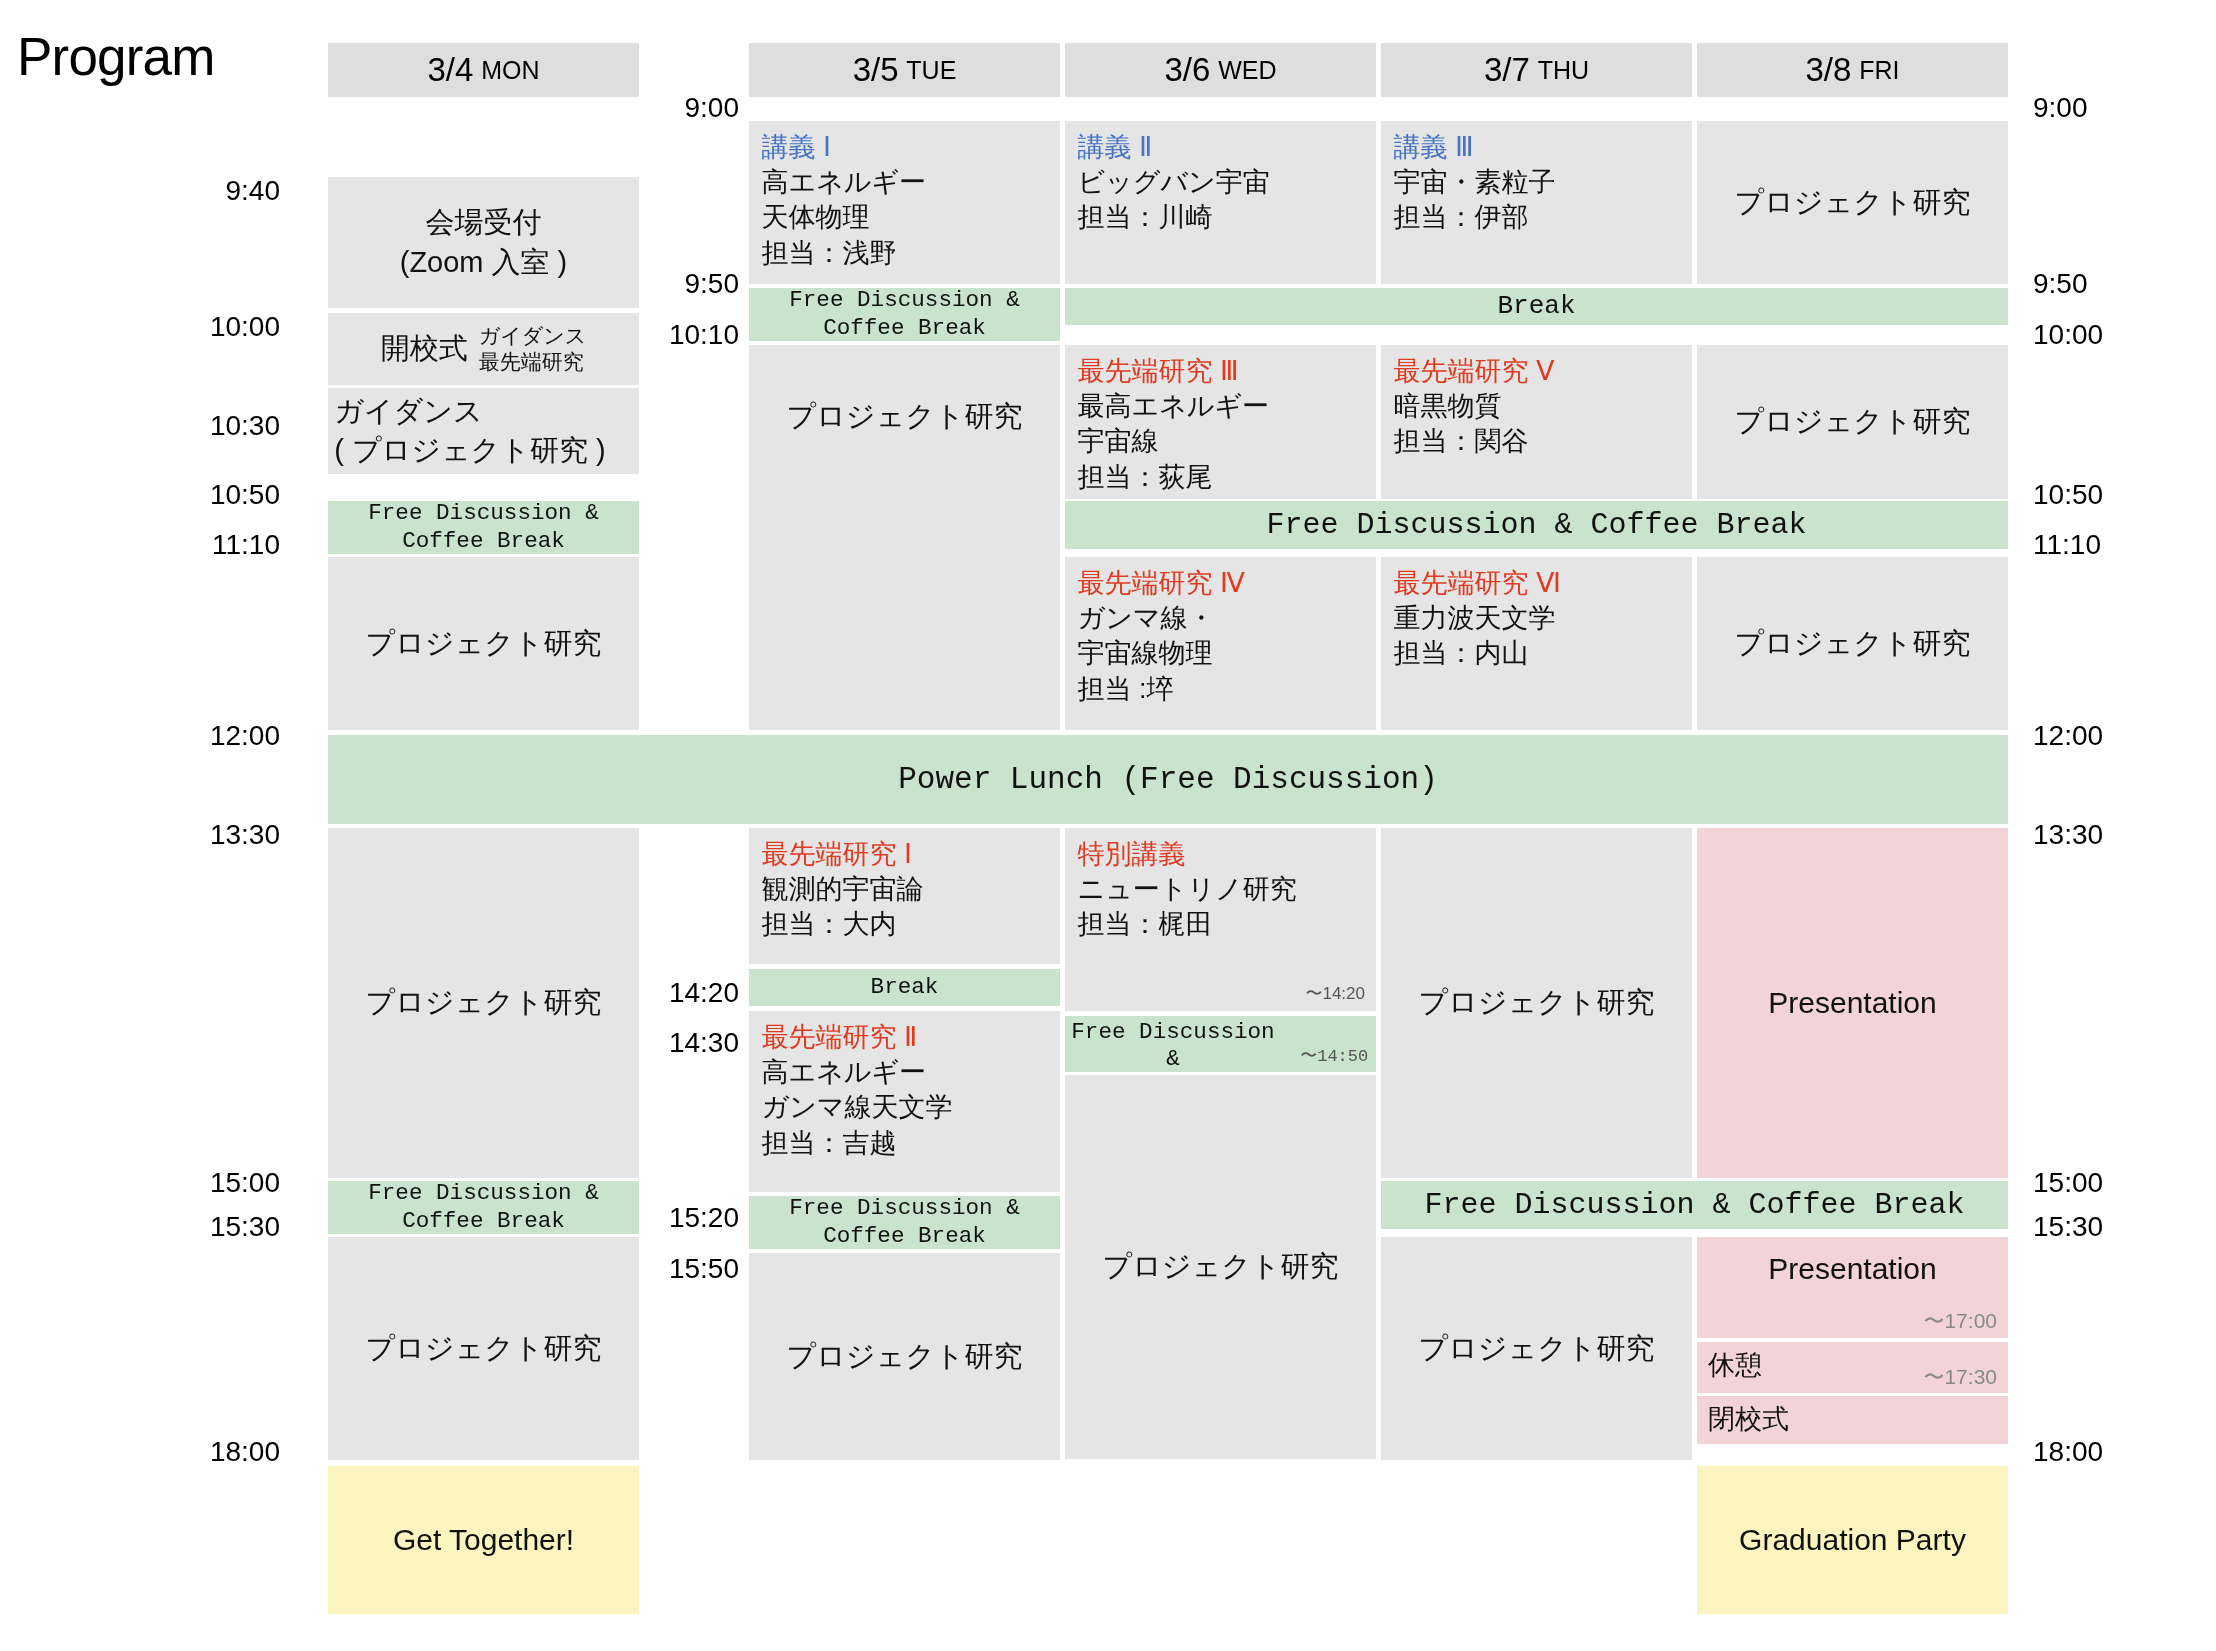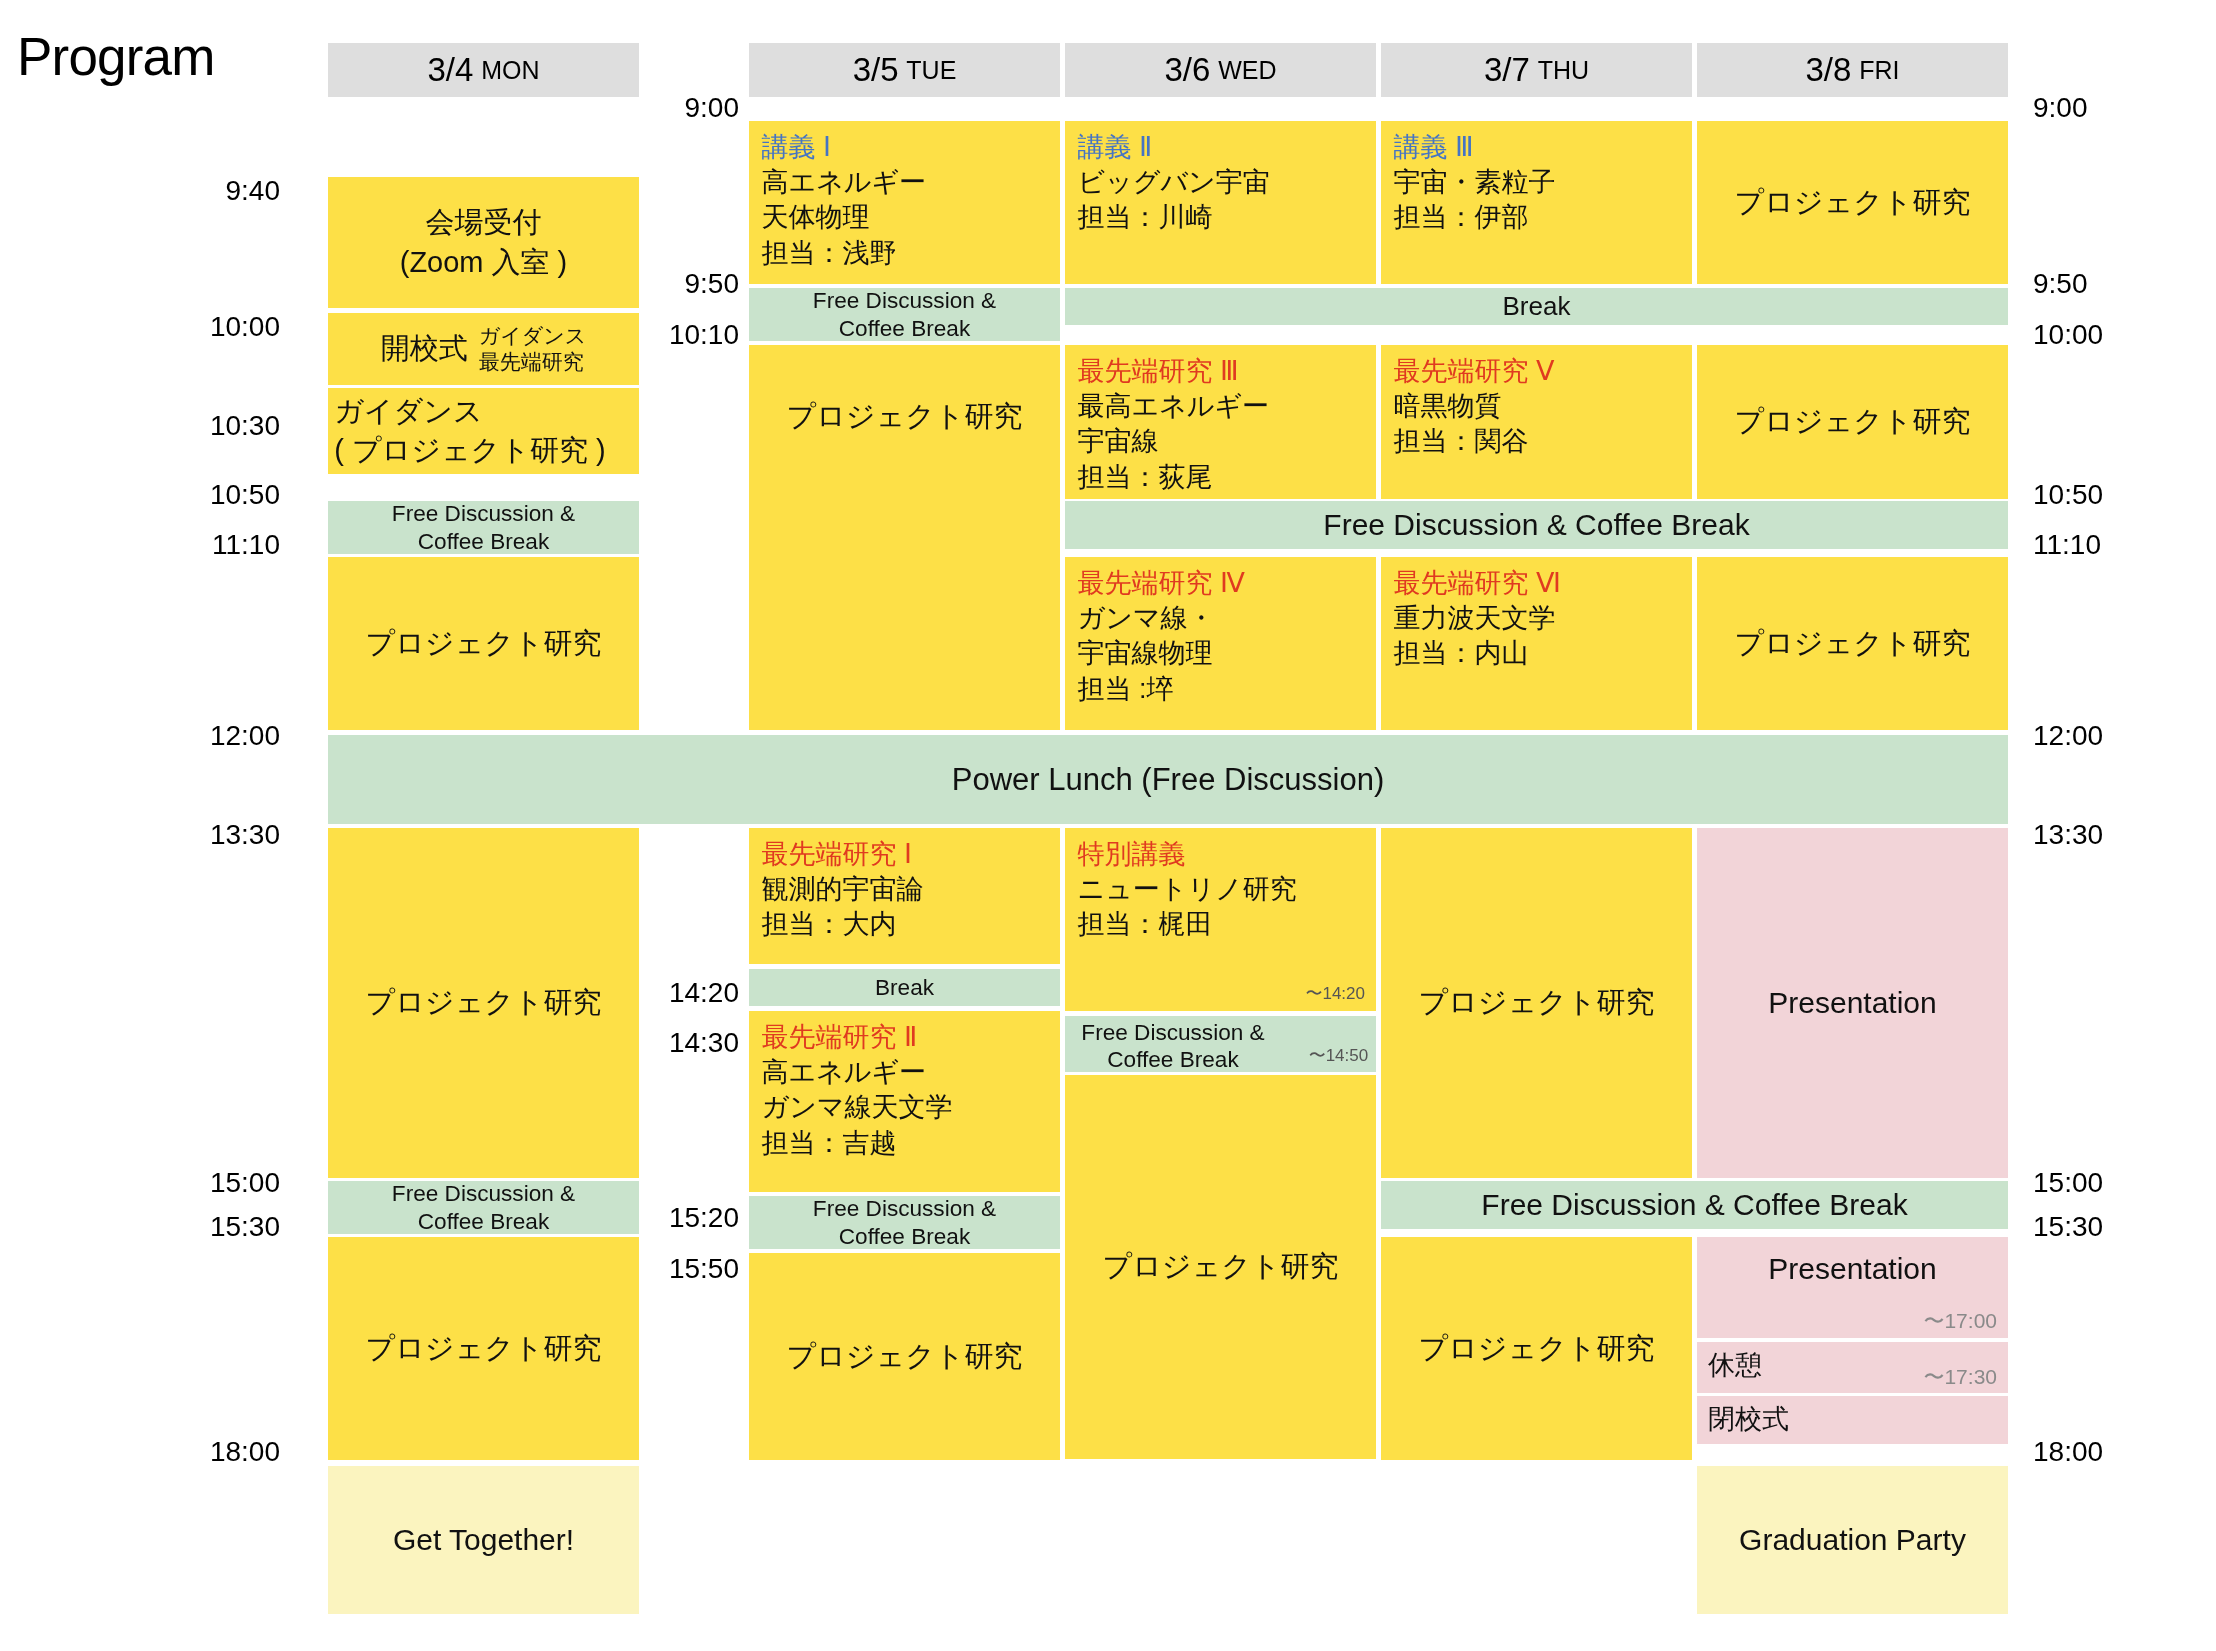--- a/index.html
+++ b/index.html
@@ -19,22 +19,22 @@
     height:54px;top:43px;font-size:33px;
   }
   .day-head .dd{font-size:33px;}
   .day-head .dw{font-size:25px;margin-left:7.8px;}
   
   .tlabel{font-size:28px;color:#000;white-space:nowrap;}
   .tleft{text-align:right;}
   .tmid{text-align:right;}
   .tright{text-align:left;}
   
-  .cell{background:#fde047;overflow:hidden;}
-  .cell.green{background:#c9e3cc;}
+  .cell{background:#e5e5e5;overflow:hidden;}
+  .cell.green{background:#c9e3cc;font-family:Liberation Mono, monospace;}
   .cell.pink{background:#f2d4d8;}
   .cell.yellow{background:#fbf4bf;}
   .ctr{display:flex;align-items:center;justify-content:center;text-align:center;}
   .ctrv{display:flex;flex-direction:column;align-items:center;justify-content:center;text-align:center;}
   .pad{padding:9.3px 12.5px;}
   .t-lecture{color:#4574c4;font-size:27px;line-height:1.3;}
   .t-adv{color:#e03a20;font-size:27px;line-height:1.3;}
   .t-body{color:#111;font-size:27px;line-height:1.3;}
   .t-big{color:#111;font-size:29px;line-height:1.35;}
   .t-small{color:#111;font-size:21px;line-height:1.25;}

